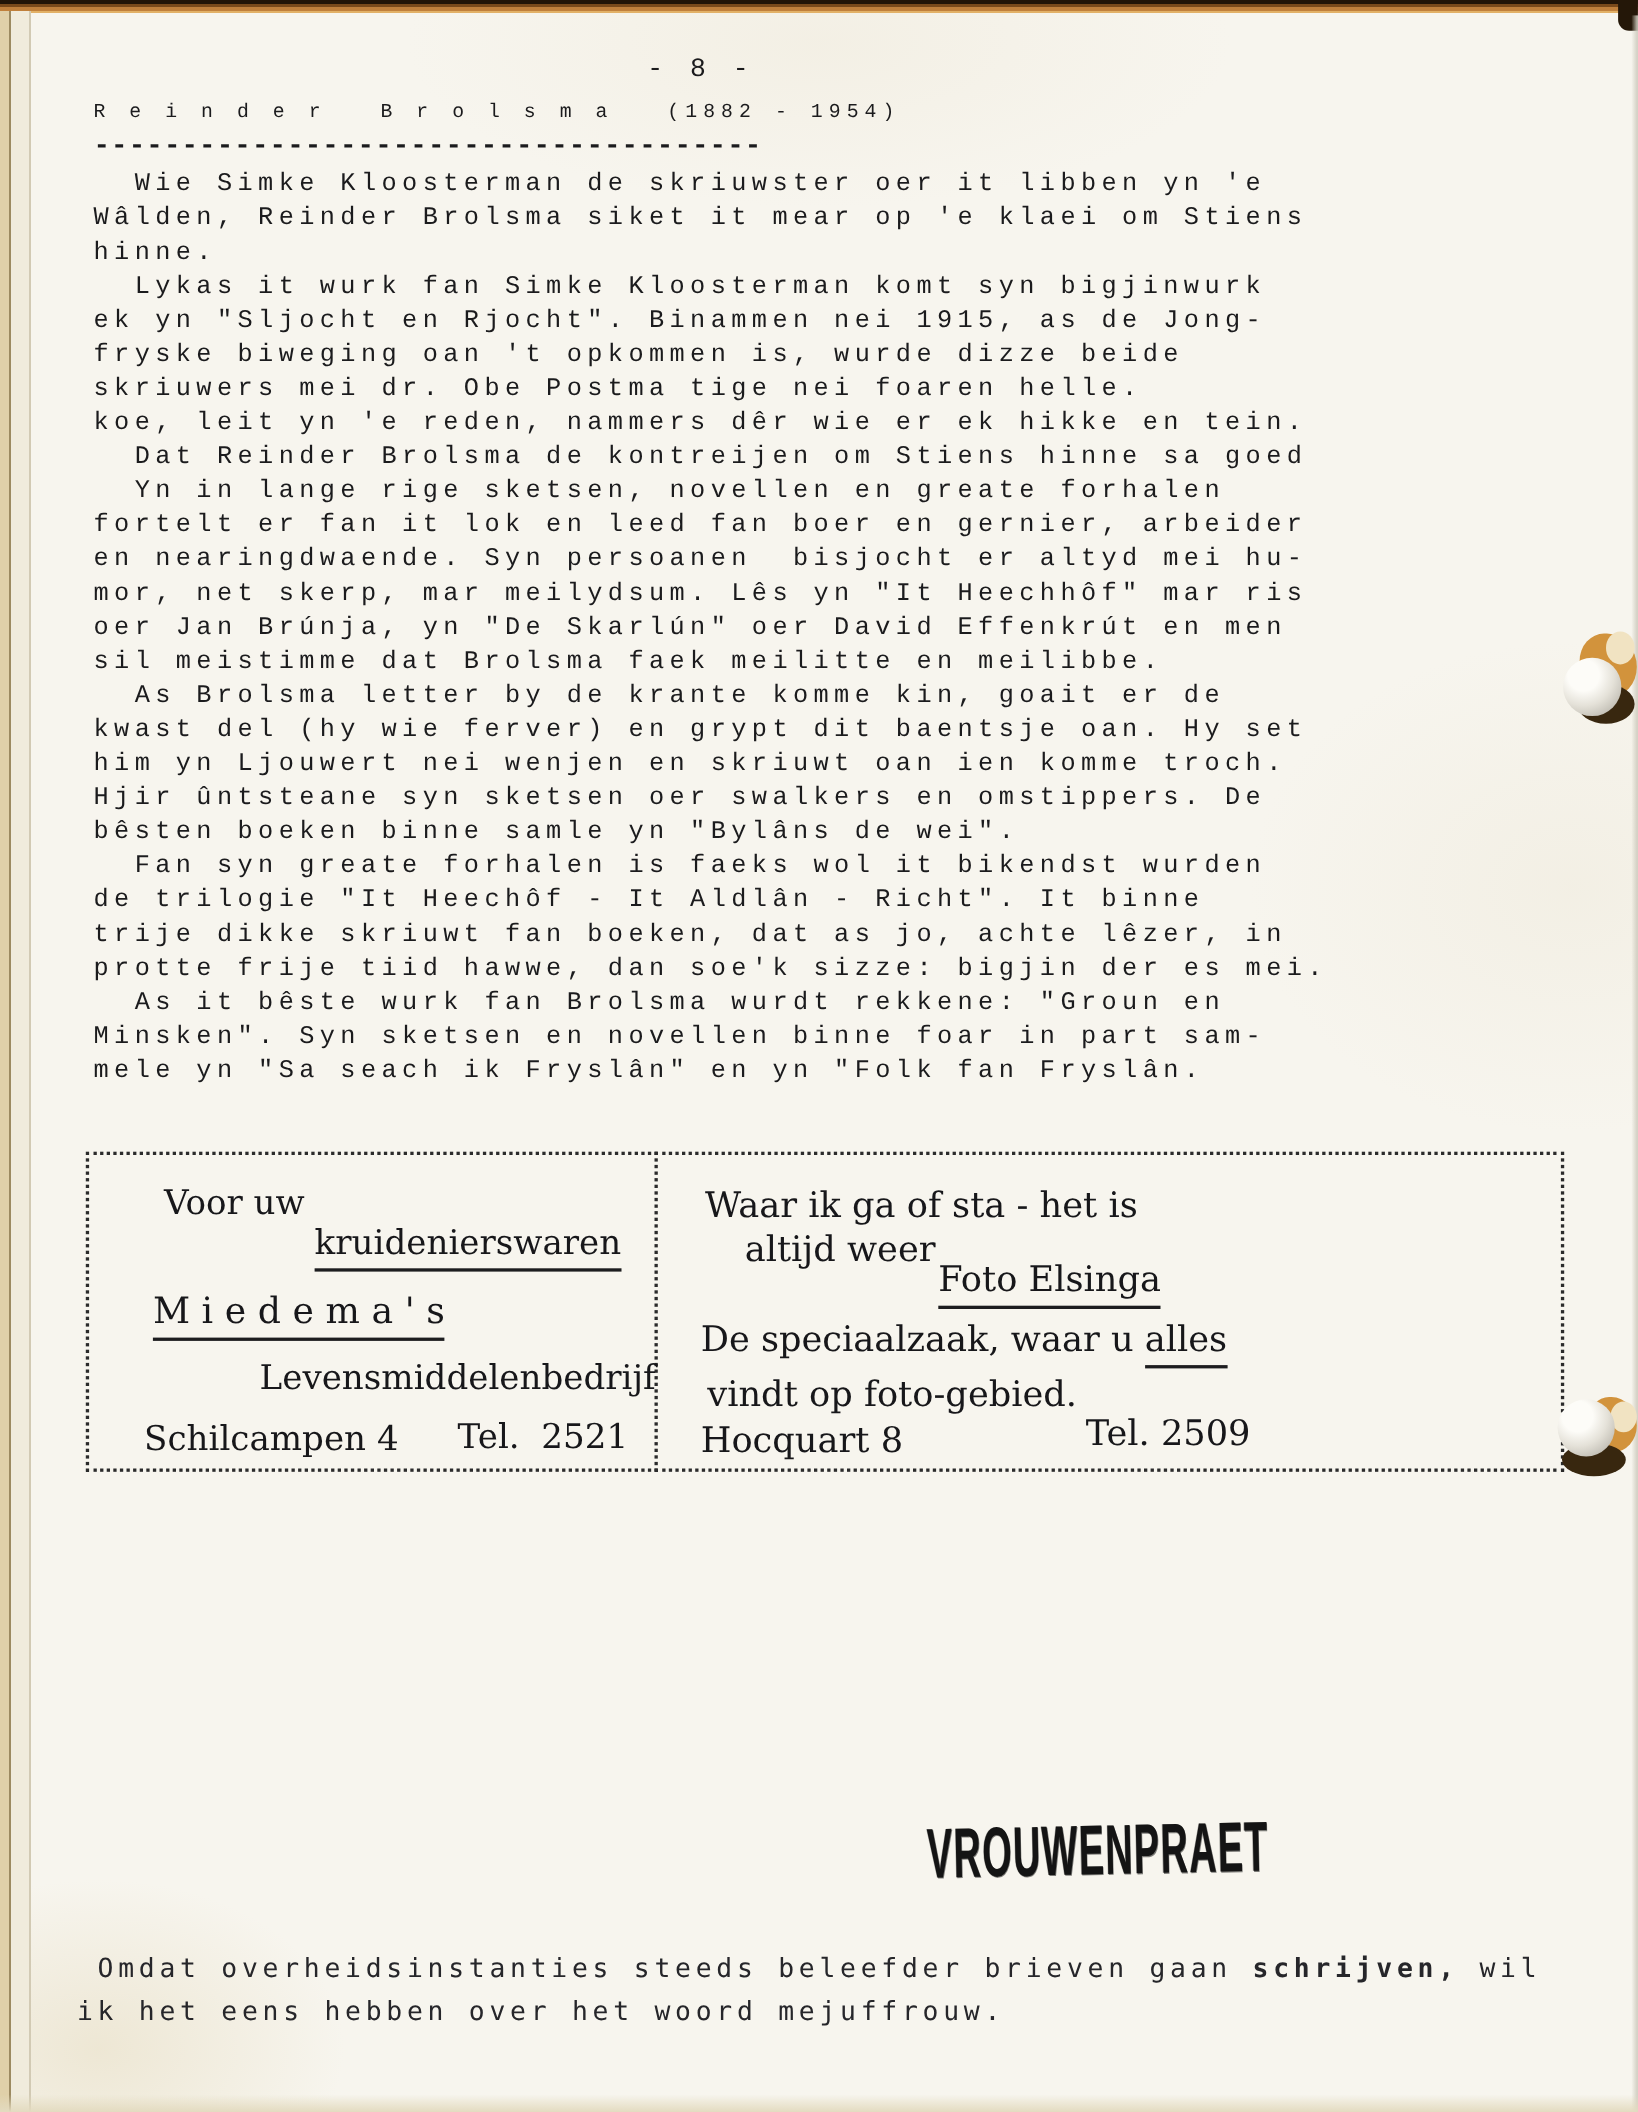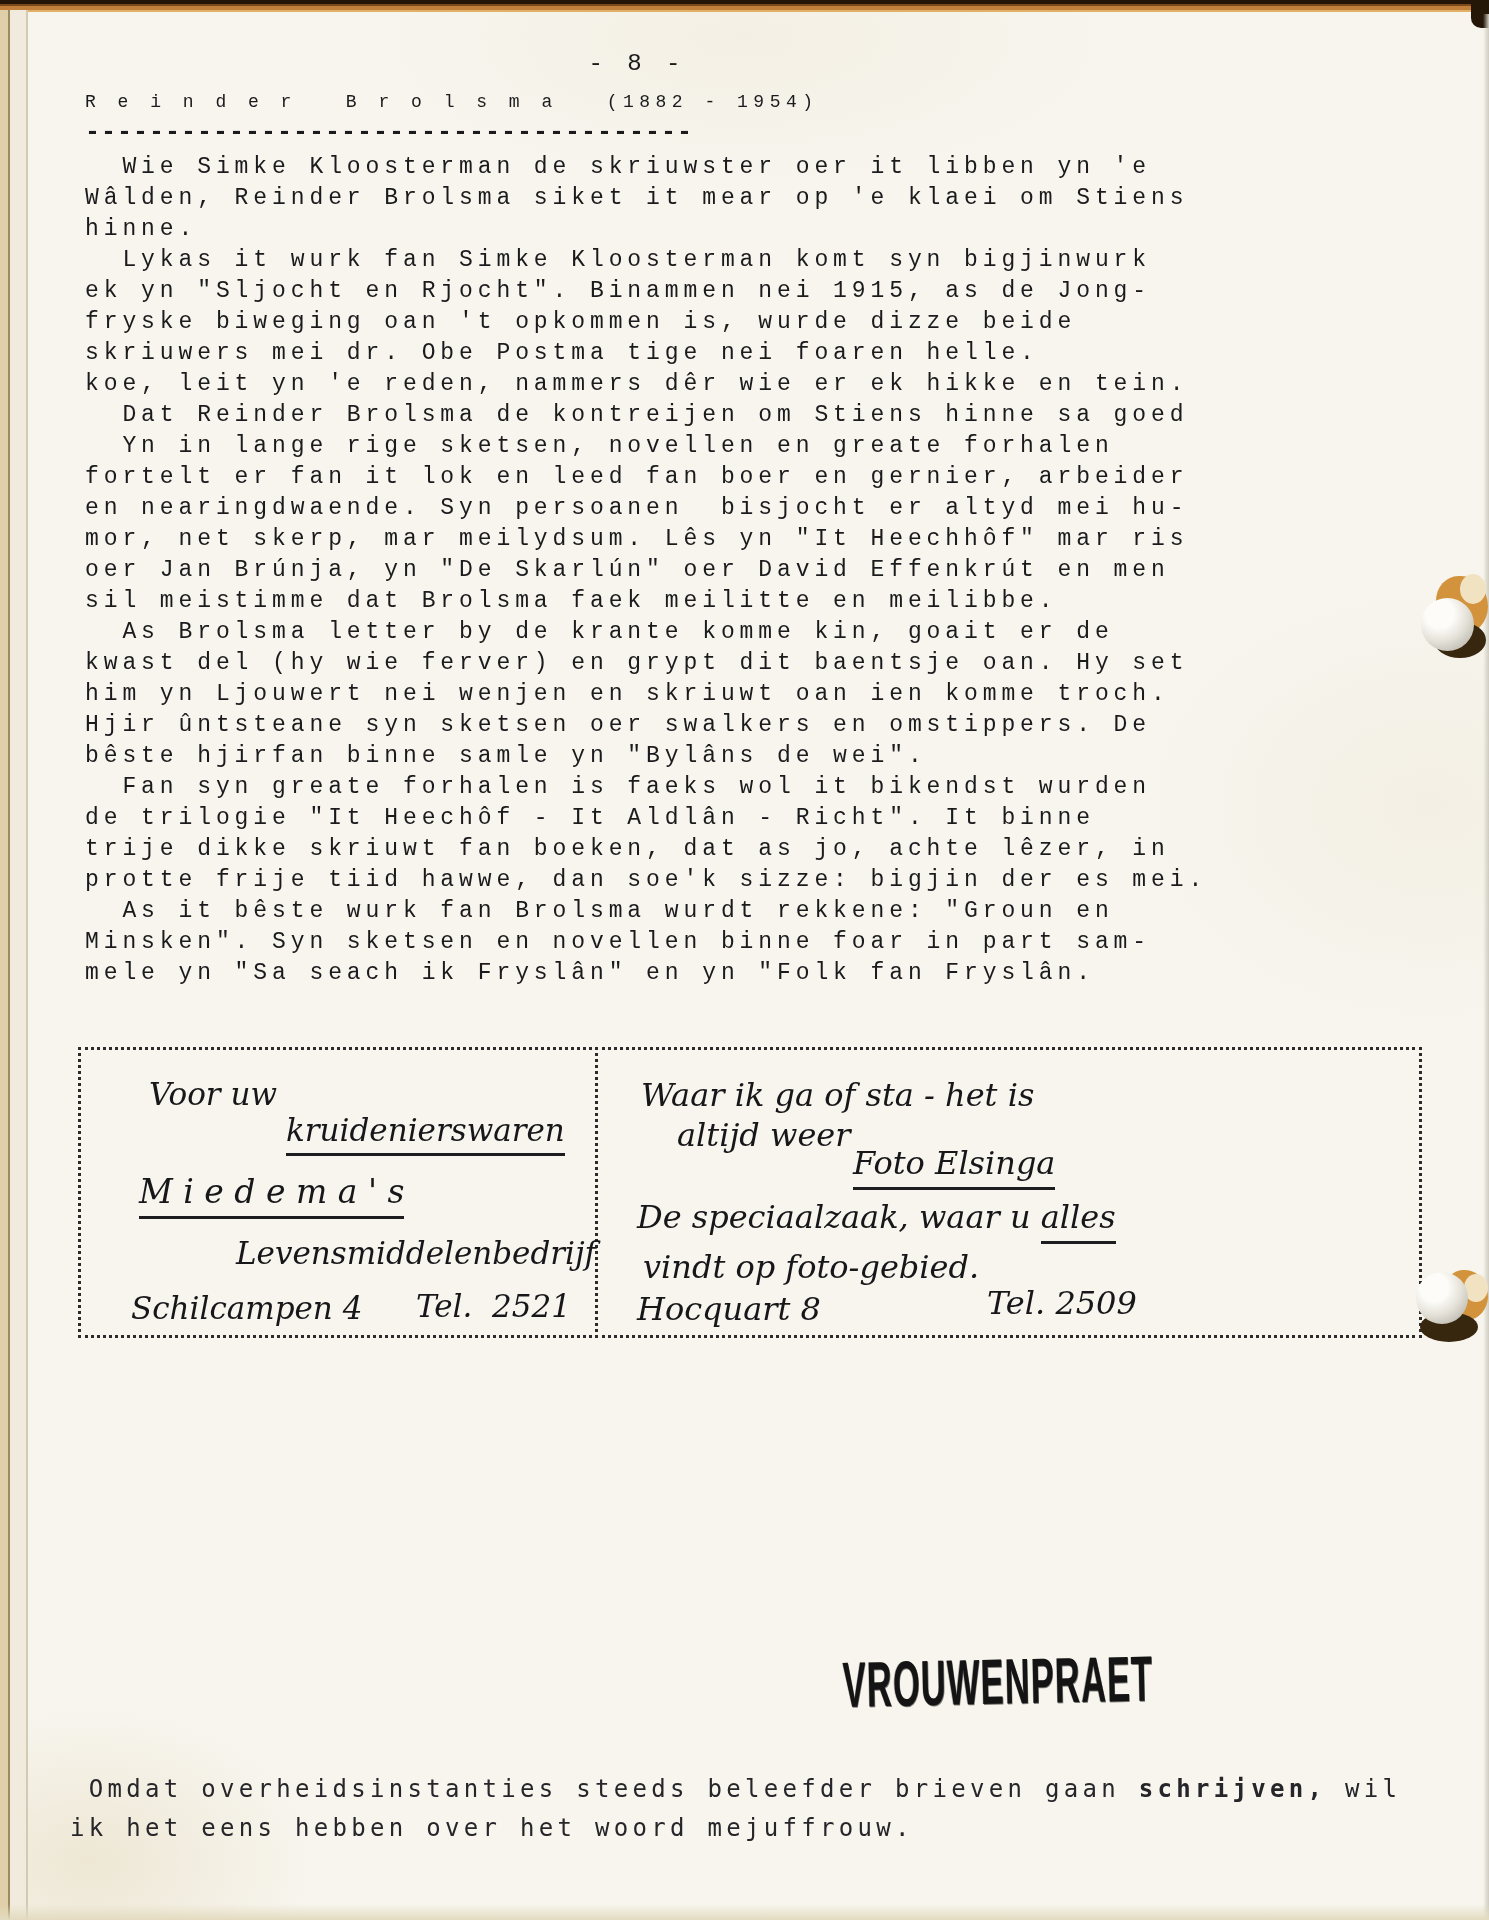--- a/index.html
+++ b/index.html
@@ -36,21 +36,21 @@
     font-size:23px;letter-spacing:4.9px;line-height:31px;}
   .tline{white-space:pre;height:31px;}
   .signature{position:absolute;left:85px;top:989px;width:1078px;text-align:right;
     font-size:23px;letter-spacing:4.9px;white-space:pre;}
 
   
   .adbox{position:absolute;border:3px dotted #2b2b2b;box-sizing:border-box;}
   .ad-left{left:78px;top:1047px;width:520px;height:291px;}
   .ad-right{left:595px;top:1047px;width:827px;height:291px;border-left:none;}
   .script{position:absolute;font-family:"DejaVu Serif","Liberation Serif",serif;
-    font-style:italic;color:#17171a;white-space:pre;}
+    color:#17171a;white-space:pre;}
   .u{border-bottom:3px solid #1d1d1f;padding-bottom:5px;}
 
   
   .al1{left:68px;top:26px;font-size:31px;}
   .al2{left:205px;top:62px;font-size:31px;}
   .al3{left:58px;top:122px;font-size:33px;}
   .al4{left:155px;top:185px;font-size:31px;}
   .al5{left:50px;top:240px;font-size:31px;}
   .al6{left:335px;top:238px;font-size:31px;}
 
@@ -123,21 +123,21 @@
     <div class="tline">  Yn in lange rige sketsen, novellen en greate forhalen</div>
     <div class="tline">fortelt er fan it lok en leed fan boer en gernier, arbeider</div>
     <div class="tline">en nearingdwaende. Syn persoanen  bisjocht er altyd mei hu-</div>
     <div class="tline">mor, net skerp, mar meilydsum. Lês yn "It Heechhôf" mar ris</div>
     <div class="tline">oer Jan Brúnja, yn "De Skarlún" oer David Effenkrút en men</div>
     <div class="tline">sil meistimme dat Brolsma faek meilitte en meilibbe.</div>
     <div class="tline">  As Brolsma letter by de krante komme kin, goait er de</div>
     <div class="tline">kwast del (hy wie ferver) en grypt dit baentsje oan. Hy set</div>
     <div class="tline">him yn Ljouwert nei wenjen en skriuwt oan ien komme troch.</div>
     <div class="tline">Hjir ûntsteane syn sketsen oer swalkers en omstippers. De</div>
-    <div class="tline">bêste hjirfan binne samle yn "Bylâns de wei".</div>
+    <div class="tline">bêsten boeken binne samle yn "Bylâns de wei".</div>
     <div class="tline">  Fan syn greate forhalen is faeks wol it bikendst wurden</div>
     <div class="tline">de trilogie "It Heechôf - It Aldlân - Richt". It binne</div>
     <div class="tline">trije dikke skriuwt fan boeken, dat as jo, achte lêzer, in</div>
     <div class="tline">protte frije tiid hawwe, dan soe'k sizze: bigjin der es mei.</div>
     <div class="tline">  As it bêste wurk fan Brolsma wurdt rekkene: "Groun en</div>
     <div class="tline">Minsken". Syn sketsen en novellen binne foar in part sam-</div>
     <div class="tline">mele yn "Sa seach ik Fryslân" en yn "Folk fan Fryslân.</div>
   </div>
 
   <div class="adbox ad-left">

